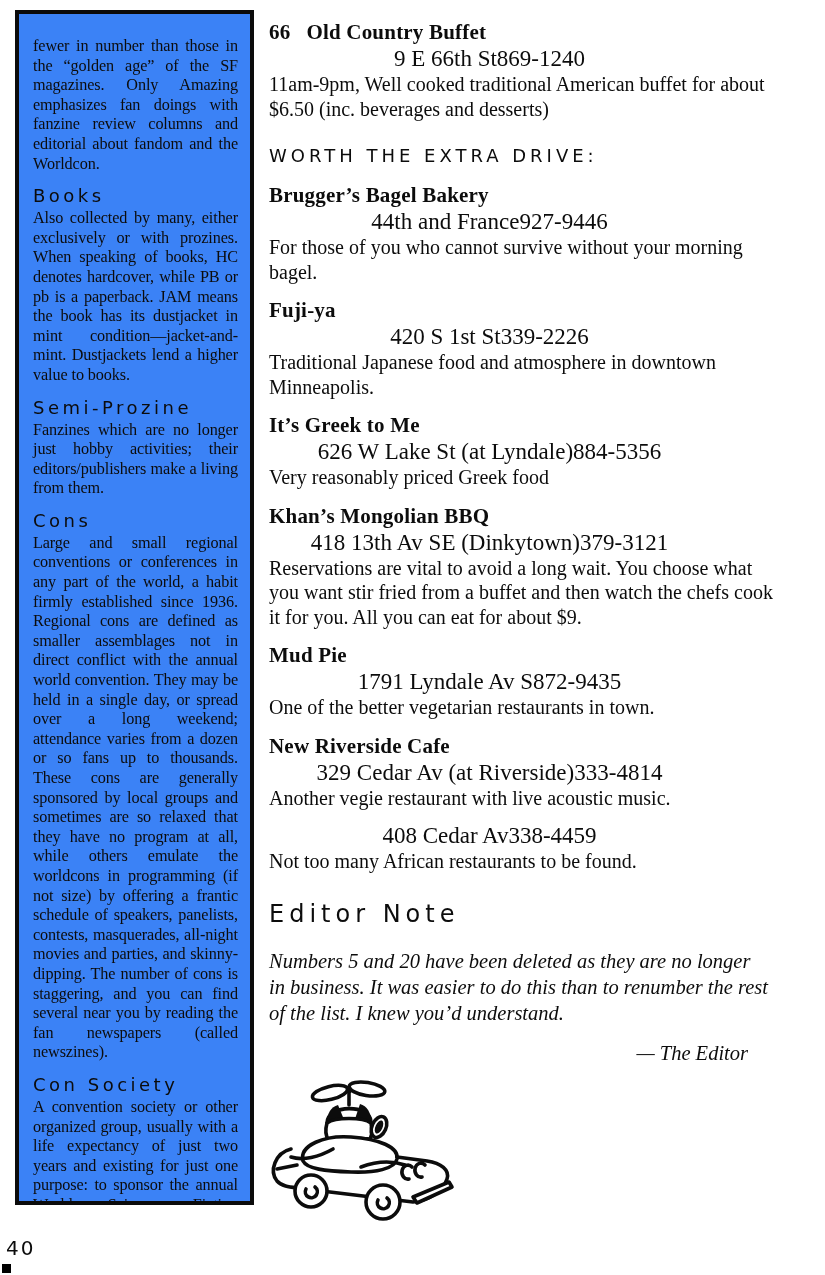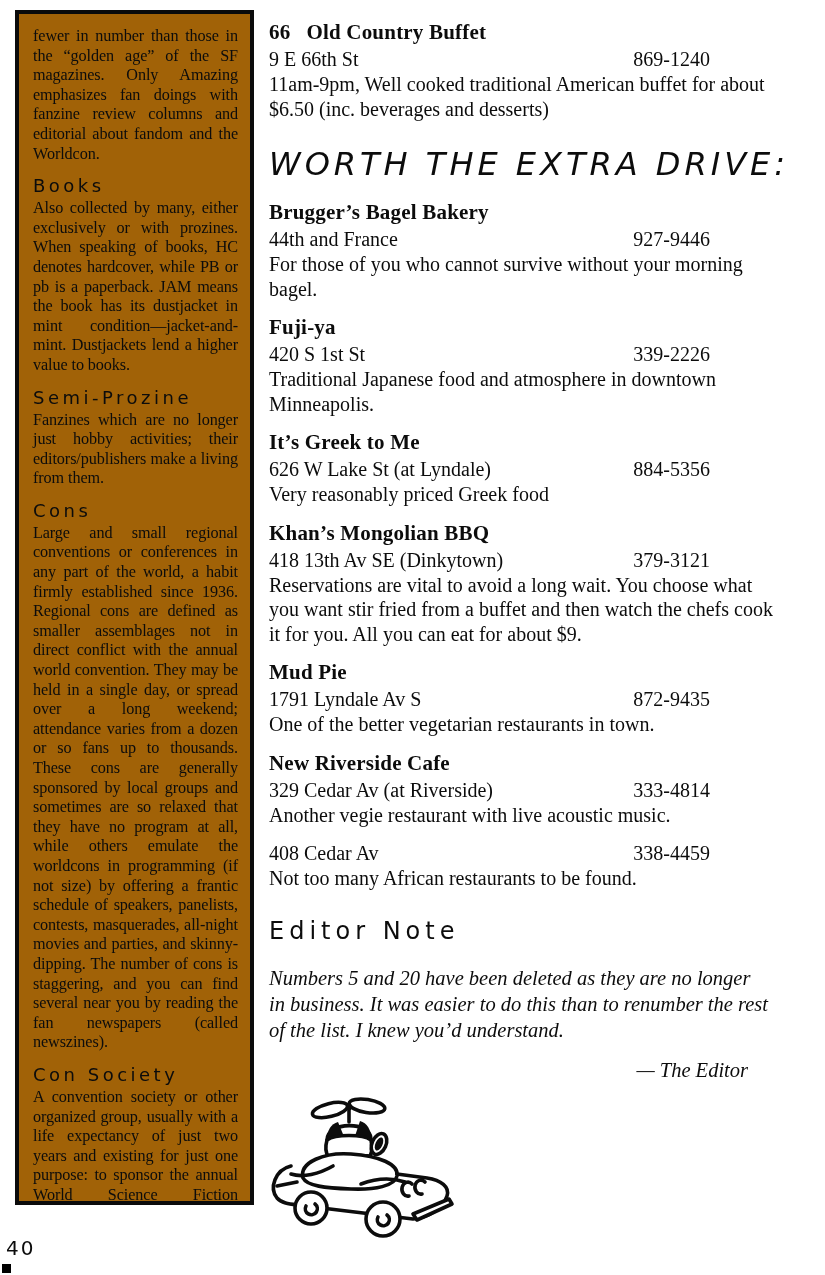--- a/index.html
+++ b/index.html
@@ -12,23 +12,23 @@
     overflow:hidden;
   }
   .page{position:absolute;inset:0;}
 
   
   .sidebar{
     position:absolute;left:15px;top:10px;
     width:239px;height:1195px;
     border:4px solid #0b0b0b;
     box-sizing:border-box;
-    padding:13px 12px 0 14px;
+    padding:23px 12px 0 14px;
     overflow:hidden;
-    background:#a16207;
+    background:#3b82f6;
   }
   .sidebar p{
     margin:0;
     font-size:16.2px;
     line-height:19.6px;
     text-align:justify;
     letter-spacing:-0.1px;
   }
   .techno{
     font-family:"DejaVu Sans", sans-serif;
@@ -56,34 +56,33 @@
   .main{
     position:absolute;left:269px;top:12px;width:541px;
   }
   .listing{margin:8px 0 14px;}
   .lname{
     font-size:21px;font-weight:700;
     margin:0 0 2px;letter-spacing:0.2px;
   }
   .lname .num{margin-right:16px;}
   .row{
-    display:flex;justify-content:space-between;
-    font-size:20px;line-height:24px;
+    display:flex;justify-content:center;
+    font-size:23px;line-height:24px;
   }
   .row .phone{padding-right:100px;white-space:nowrap;}
   .desc{
     margin:1px 0 0;
     font-size:20px;line-height:24.5px;
     max-width:516px;
   }
   .drive-heading{
-    font-size:32px;letter-spacing:4px;
+    font-size:18px;letter-spacing:4px;
     margin:24px 0 17px;
     white-space:nowrap;
-    font-style:italic;
   }
   .note-heading{
     font-size:24px;letter-spacing:5px;
     margin:26px 0 20px;
     white-space:nowrap;
   }
   .note-body{
     font-style:italic;
     font-size:20.5px;line-height:26px;
     max-width:500px;

